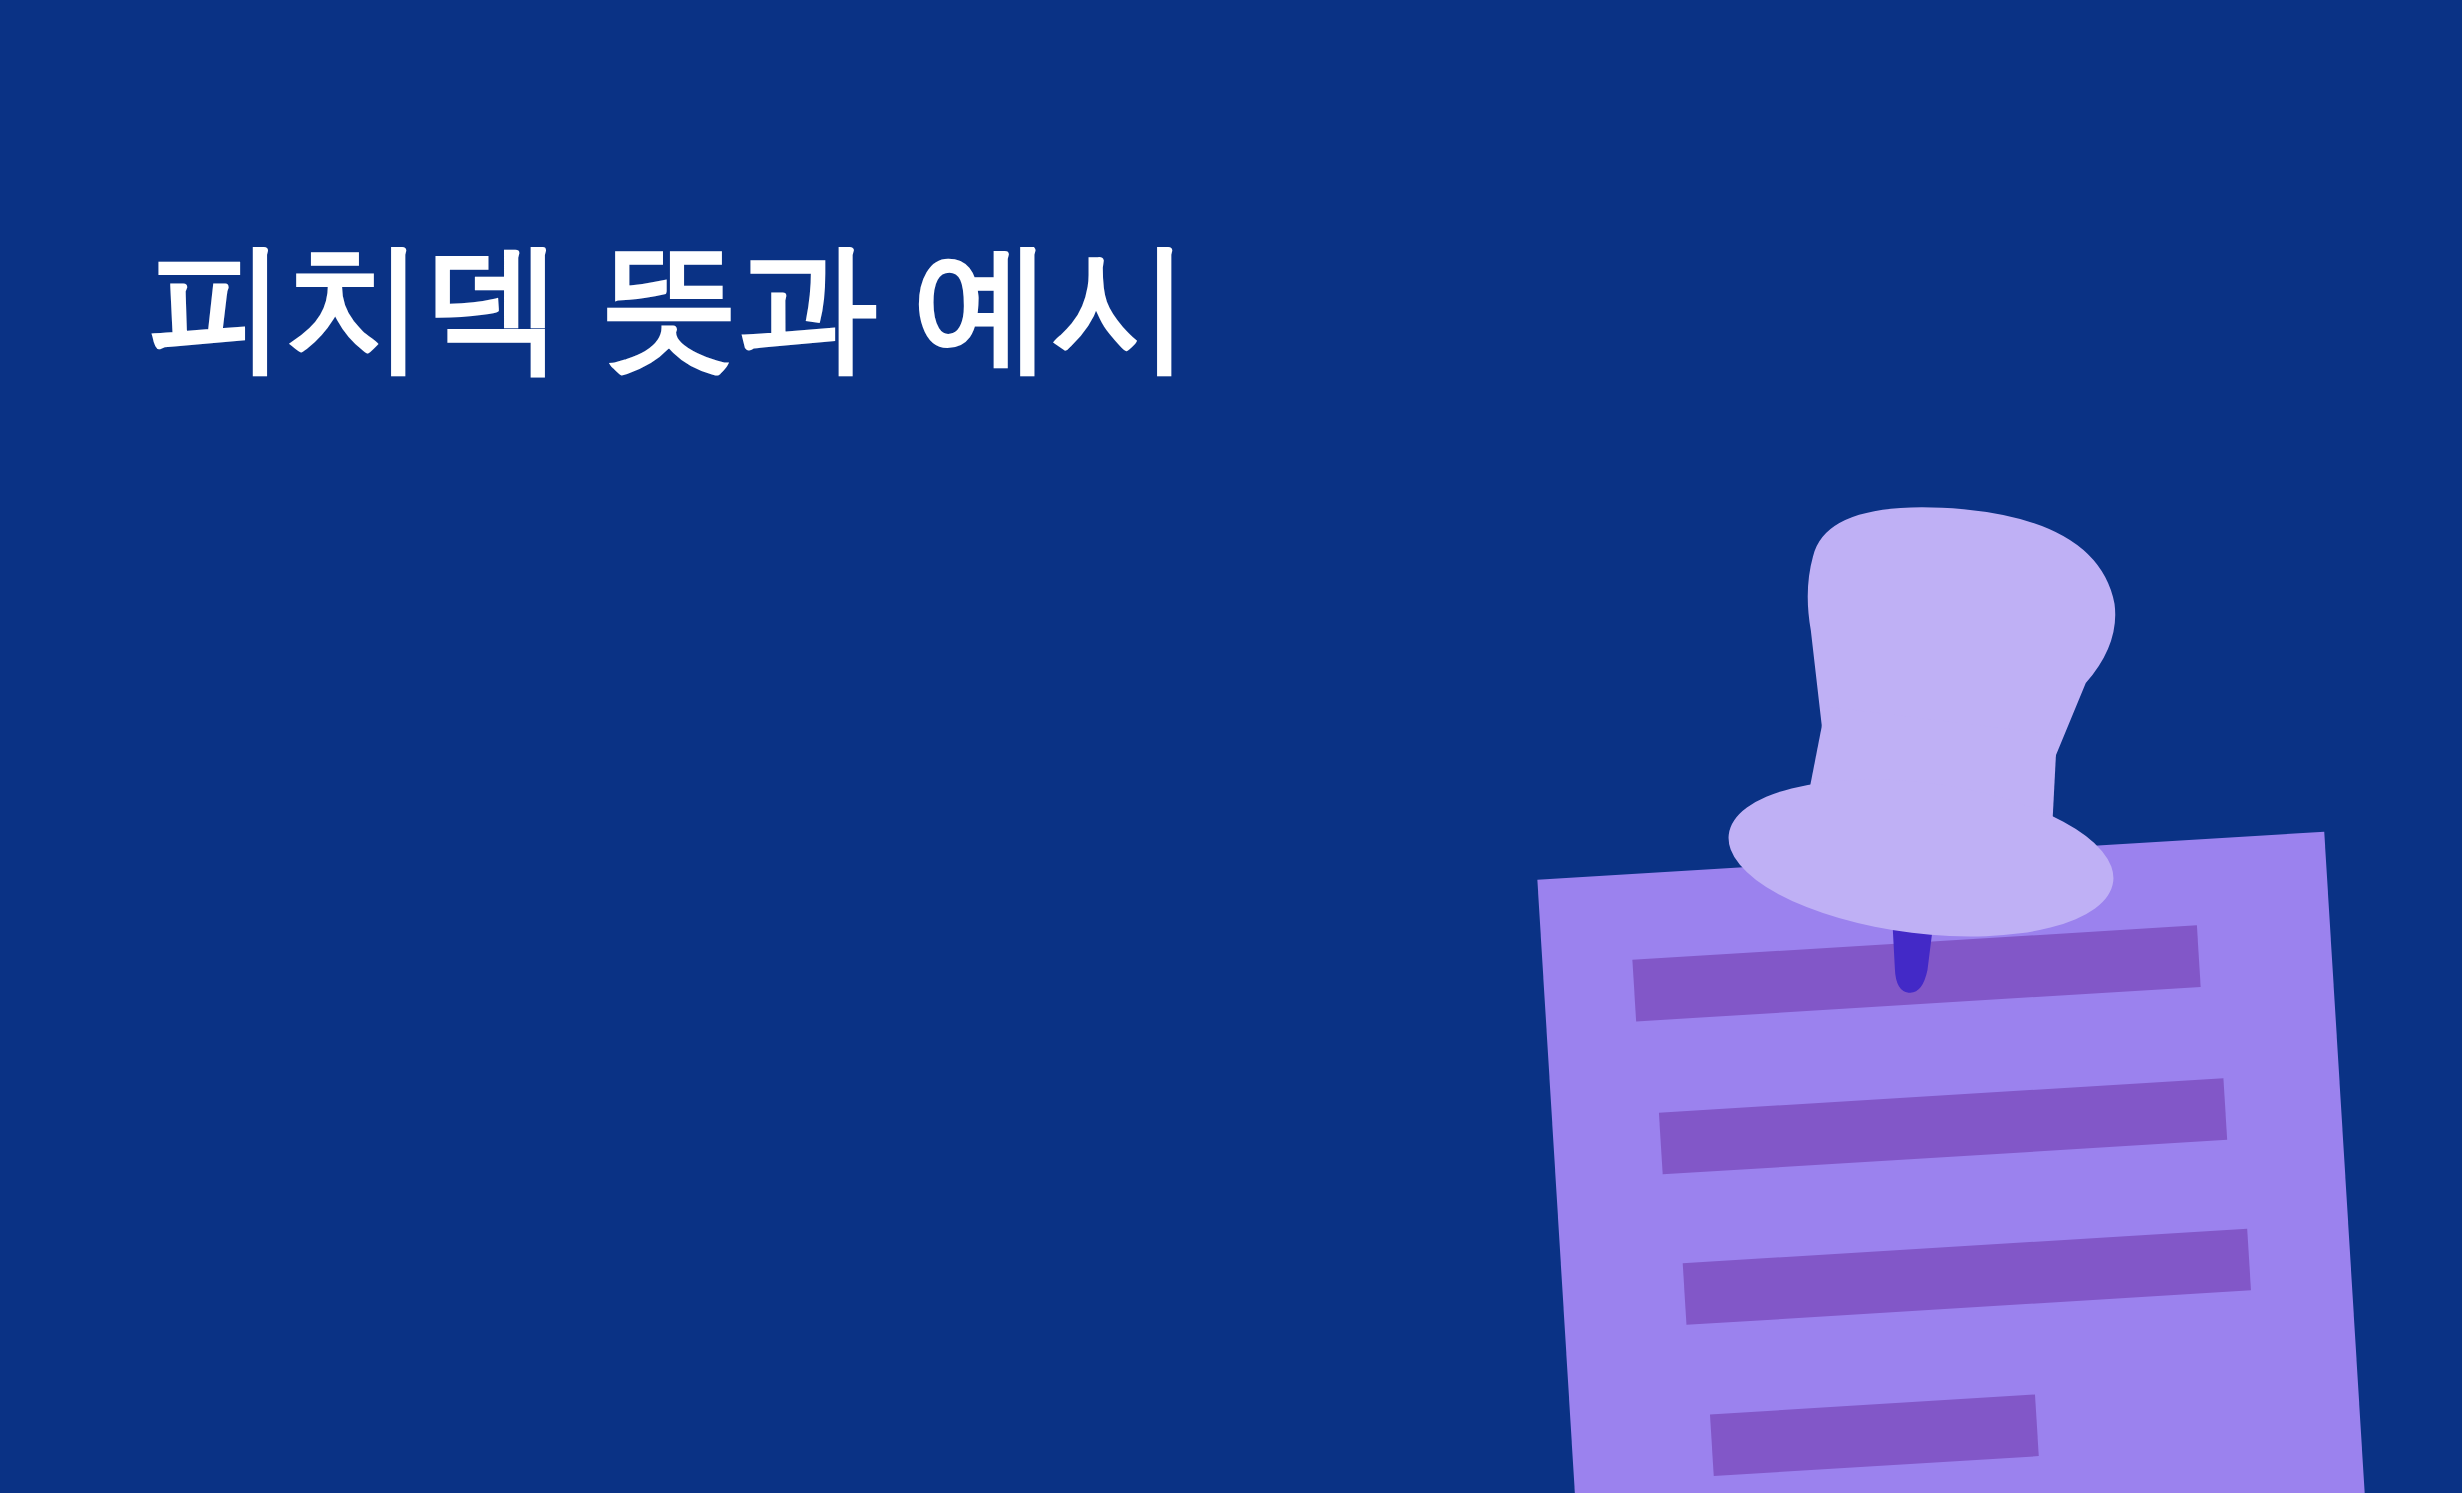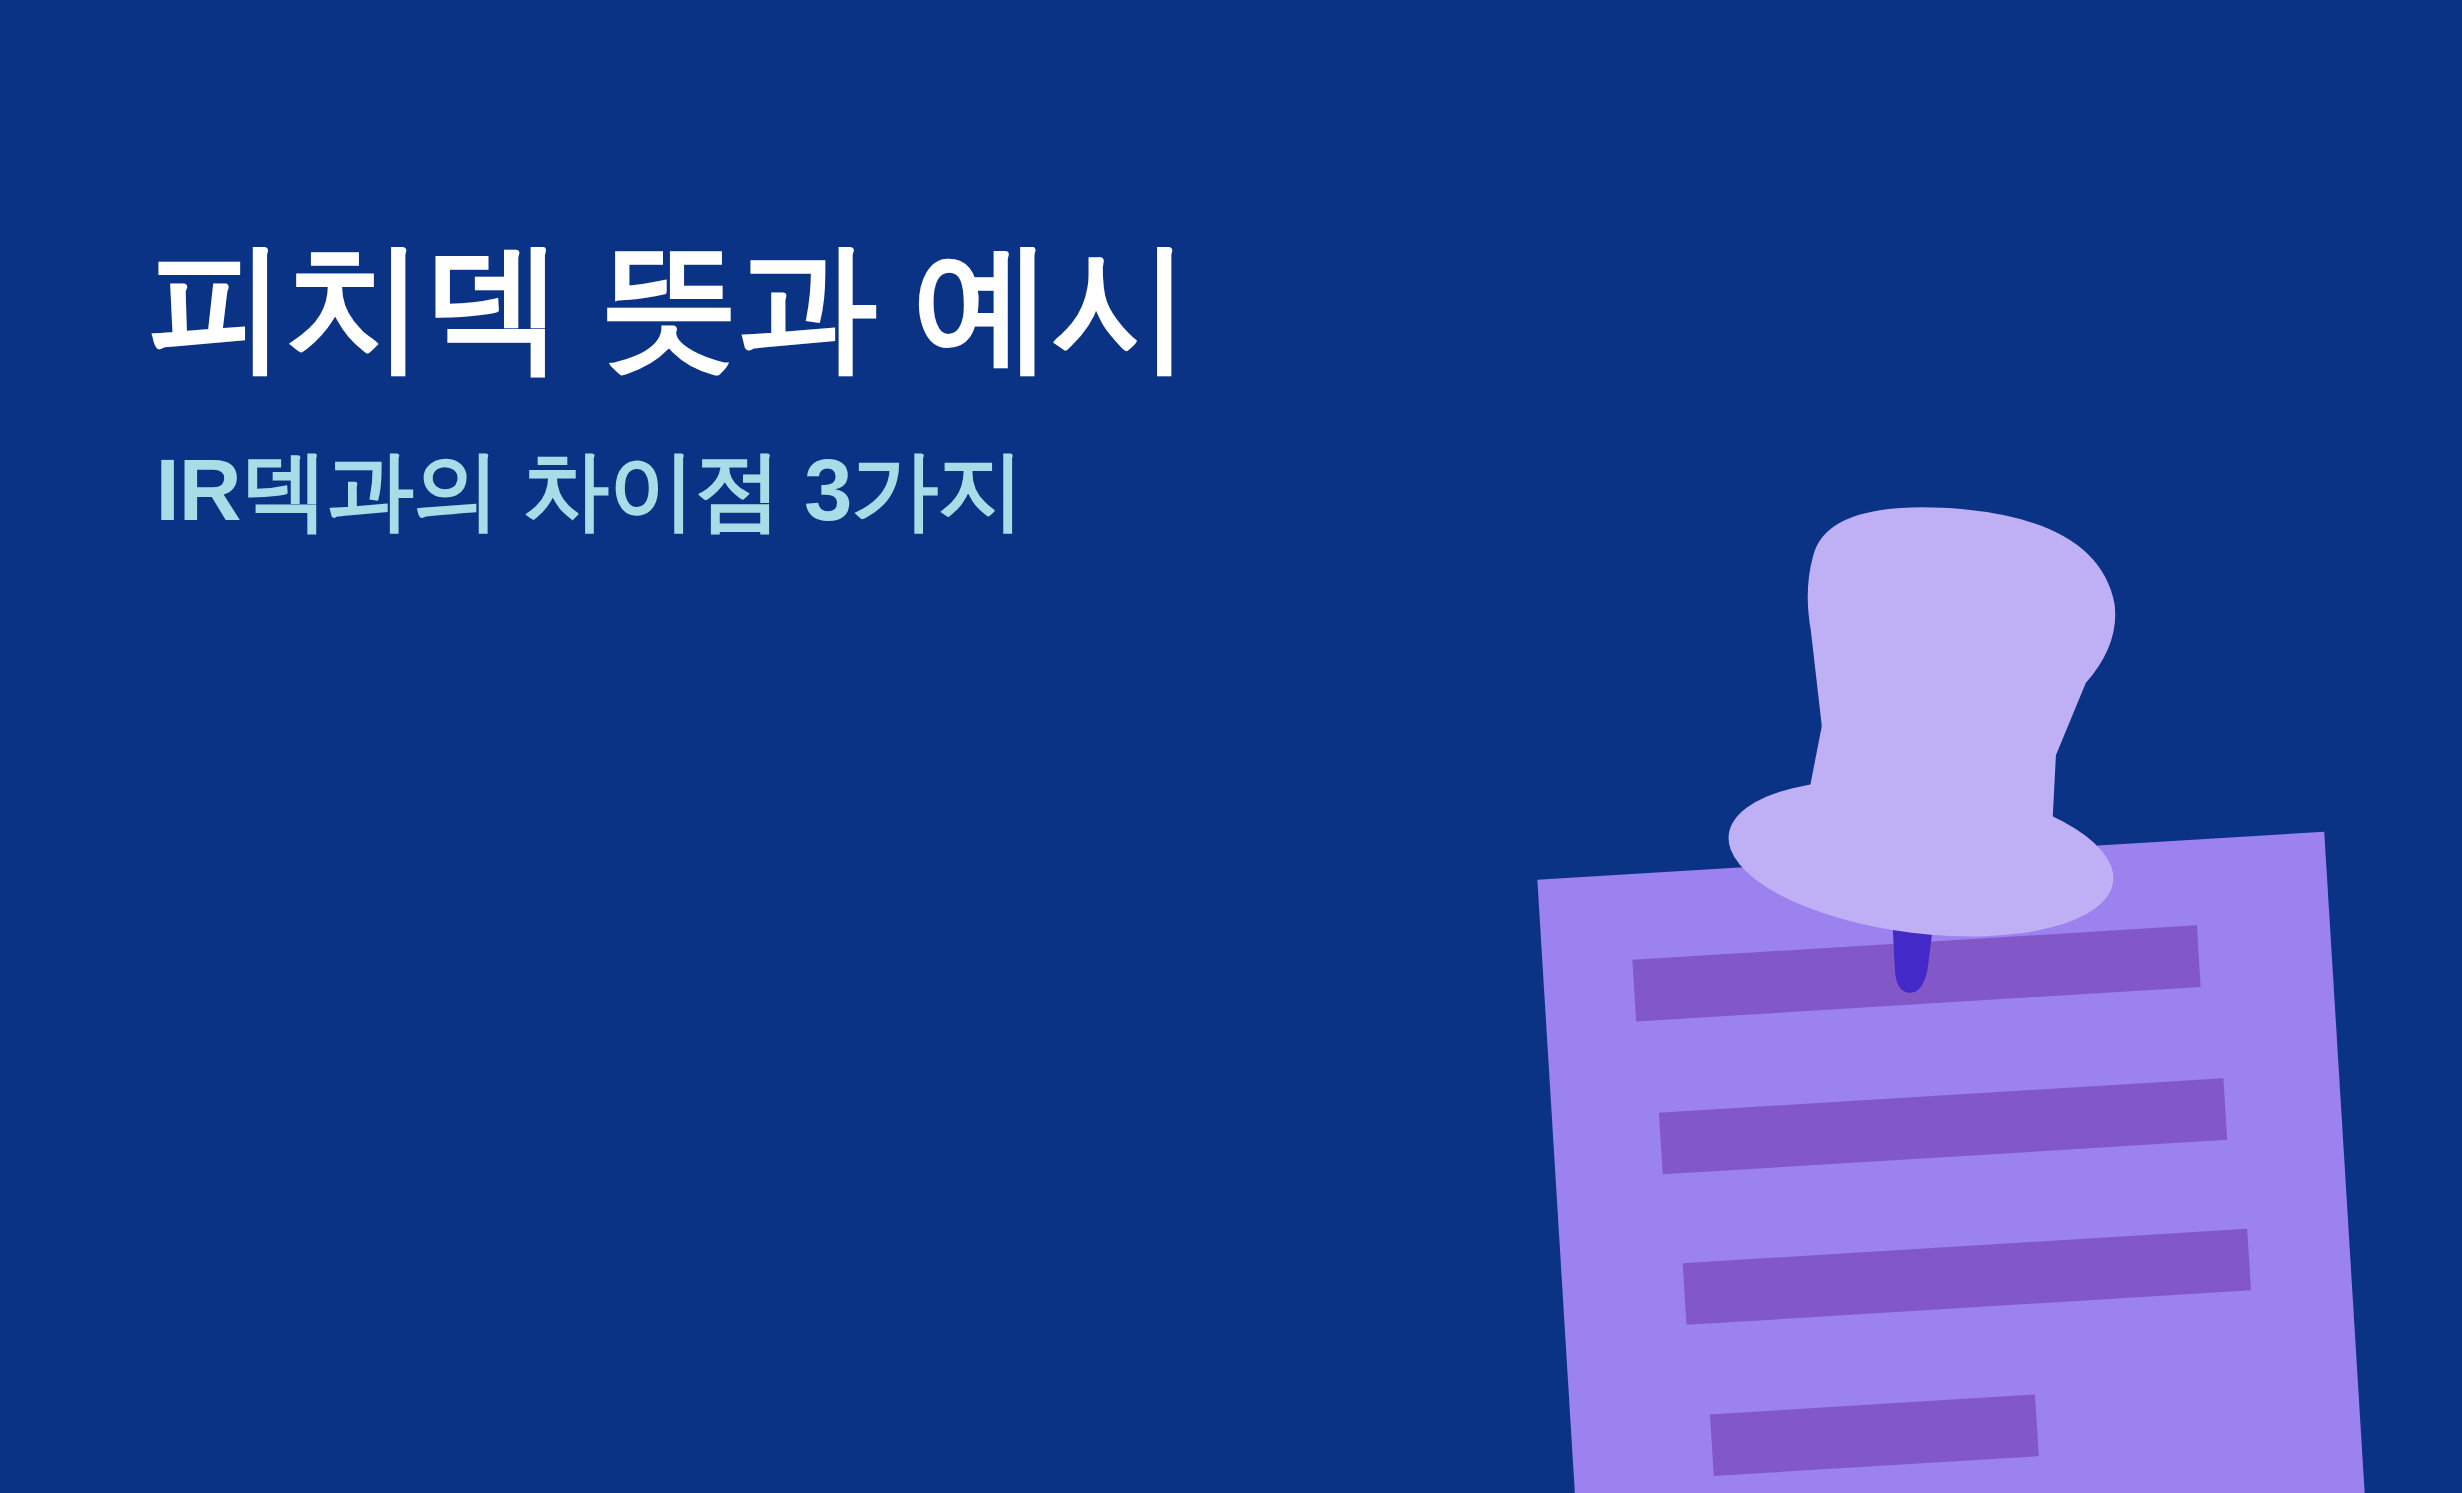--- a/index.html
+++ b/index.html
@@ -68,21 +68,20 @@
     overflow: visible;
   }
 </style>
 </head>
 <body>
 
 <div id="canvas">
 
   <div class="text-block">
     <div class="title">피치덱 뜻과 예시</div>
-    <div class="subtitle">IR덱과의 차이점 3가지</div>
   </div>
 
   <div class="illustration">
     <svg viewBox="0 0 1174 1203" xmlns="http://www.w3.org/2000/svg">
 
       <g transform="rotate(-3.5 620 900)">
         <rect x="120" y="455" width="920" height="860" fill="#9b82ee"></rect>
 
         <g fill="#8257c8">
           <rect x="225" y="555" width="660" height="72"></rect>

